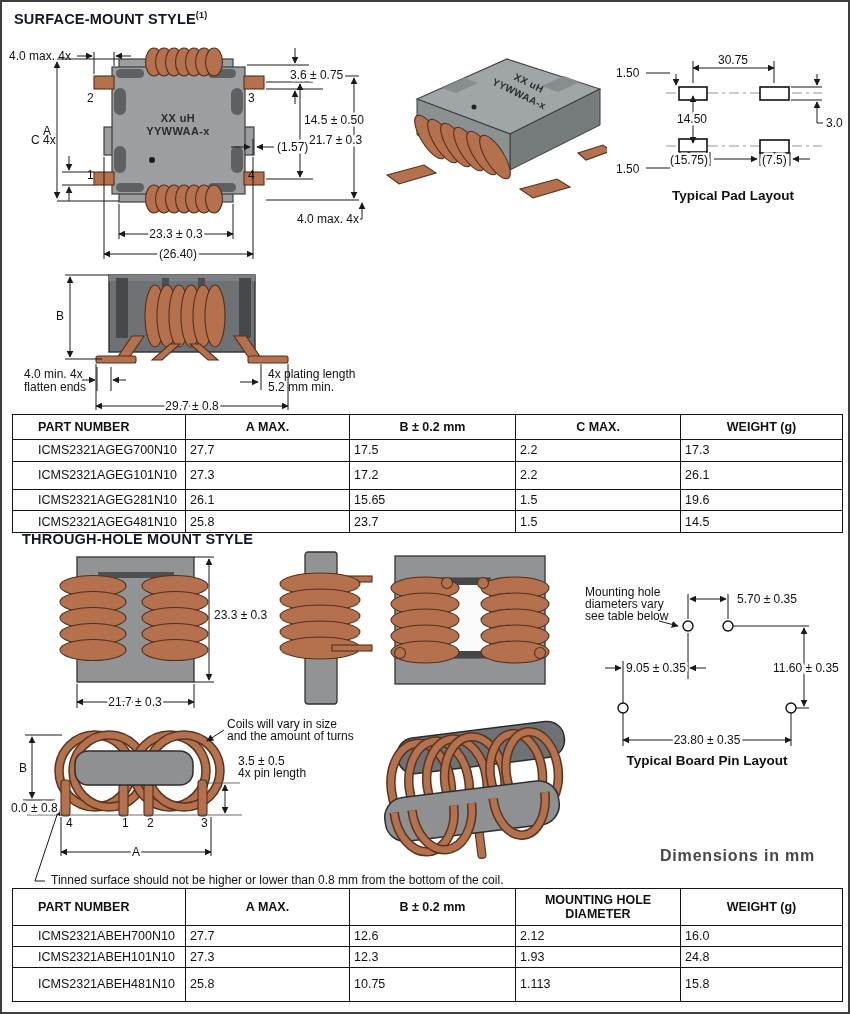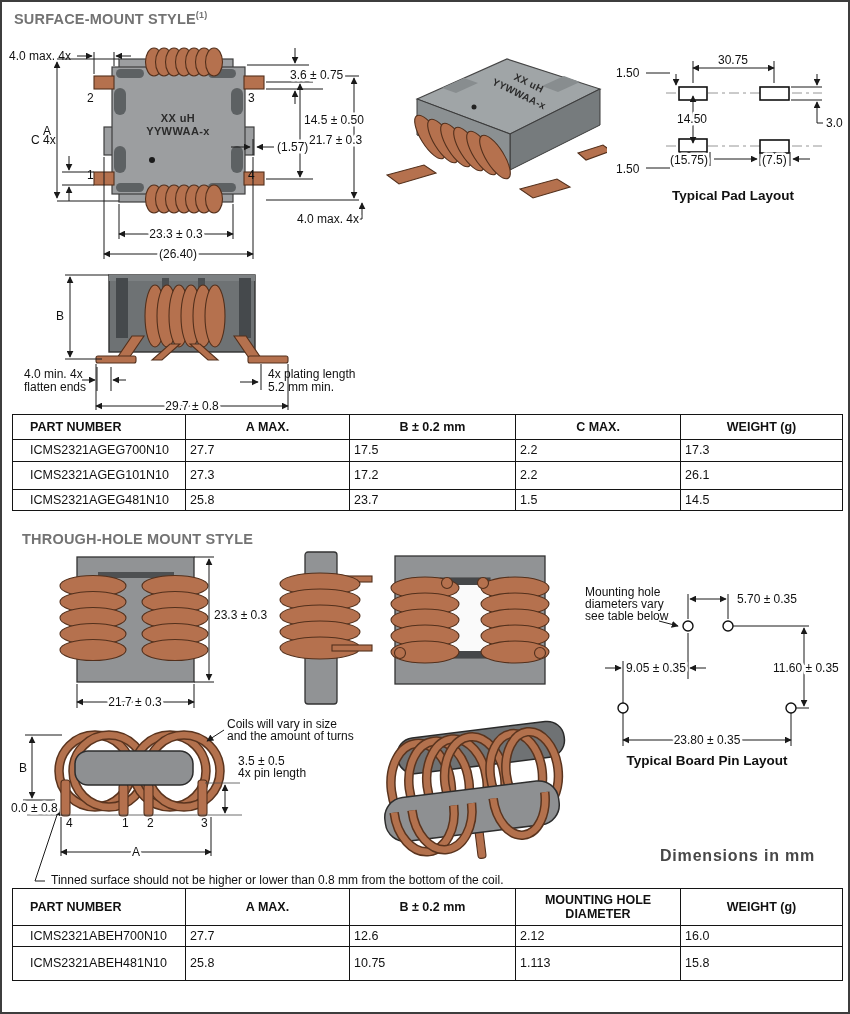--- a/index.html
+++ b/index.html
@@ -1,27 +1,27 @@
 <!DOCTYPE html>
 <html><head>
 <meta charset="utf-8">
 <style>
   html,body{margin:0;padding:0;background:#fff}
   .page{position:relative;width:850px;height:1014px;background:#fff;border:2px solid #3d3d3d;
         box-sizing:border-box;font-family:"Liberation Sans",sans-serif;overflow:hidden;color:#111}
   .abs{position:absolute}
-  .sec-title{font-size:14.5px;font-weight:bold;color:#737373;letter-spacing:.2px}
+  .sec-title{font-size:14.5px;font-weight:bold;color:#0f172a;letter-spacing:.2px}
   .sec-title sup{font-size:9px}
   .units{font-size:16px;font-weight:bold;color:#474747;letter-spacing:.8px}
   
   table.spec{border-collapse:collapse;table-layout:fixed;background:#fff}
   .spec th,.spec td{border:1.7px solid #141414;font-size:12.5px;color:#111;
                     padding:1px 4px;vertical-align:middle;line-height:1.15}
   .spec th{font-weight:bold}
-  .spec .pn{text-align:left;padding-left:17px}
+  .spec .pn{text-align:left;padding-left:25px}
   
   svg text{font-family:"Liberation Sans",sans-serif}
   .ln{stroke:#1a1a1a;stroke-width:1;fill:none}
   .lns{stroke:#4a4a4a;stroke-width:.8;fill:none}
   .cl{stroke:#8a8a8a;stroke-width:.9;fill:none;stroke-dasharray:10 4 3 4}
   .cu{fill:#b5714e;stroke:#53301c;stroke-width:1.1}
   .wo{stroke:#5a341e;stroke-width:9.5;fill:none}
   .wi{stroke:#b3714d;stroke-width:6.5;fill:none}
   .gb{fill:#9c9ea0;stroke:#3f3f3f;stroke-width:1.2}
   .gd{fill:#5d6163;stroke:none}
@@ -266,20 +266,27 @@
         <td>17.3</td>
       </tr>
       <tr style="height:28px">
         <td class="pn">ICMS2321AGEG101N10</td>
         <td>27.3</td>
         <td>17.2</td>
         <td>2.2</td>
         <td>26.1</td>
       </tr>
       <tr style="height:21.7px">
+        <td class="pn">ICMS2321AGEG281N10</td>
+        <td>26.1</td>
+        <td>15.65</td>
+        <td>1.5</td>
+        <td>19.6</td>
+      </tr>
+      <tr style="height:21.7px">
         <td class="pn">ICMS2321AGEG481N10</td>
         <td>25.8</td>
         <td>23.7</td>
         <td>1.5</td>
         <td>14.5</td>
       </tr>
     </tbody>
   </table>
 
   <div class="abs sec-title" style="left:20px;top:529px">THROUGH-HOLE MOUNT STYLE</div>
@@ -474,20 +481,27 @@
       </tr>
     </thead>
     <tbody>
       <tr style="height:21px">
         <td class="pn">ICMS2321ABEH700N10</td>
         <td>27.7</td>
         <td>12.6</td>
         <td>2.12</td>
         <td>16.0</td>
       </tr>
+      <tr style="height:21px">
+        <td class="pn">ICMS2321ABEH101N10</td>
+        <td>27.3</td>
+        <td>12.3</td>
+        <td>1.93</td>
+        <td>24.8</td>
+      </tr>
       <tr style="height:34px">
         <td class="pn">ICMS2321ABEH481N10</td>
         <td>25.8</td>
         <td>10.75</td>
         <td>1.113</td>
         <td>15.8</td>
       </tr>
     </tbody>
   </table>
 

